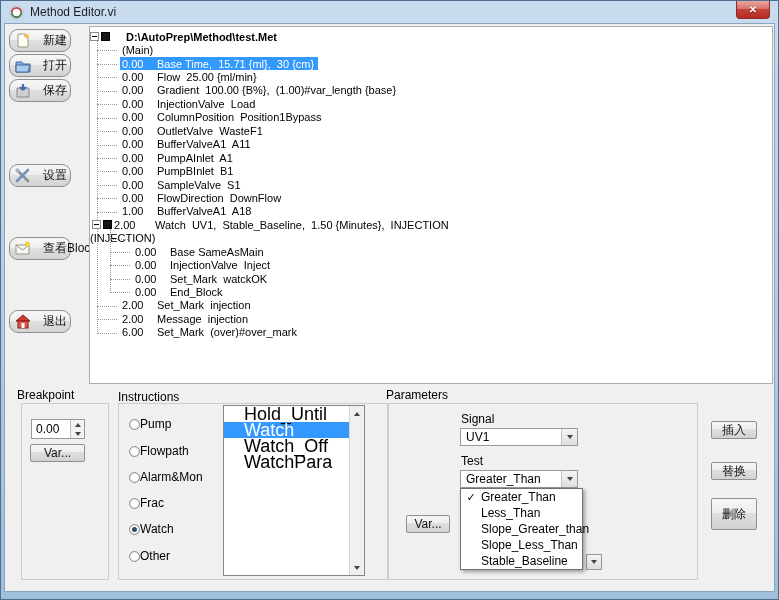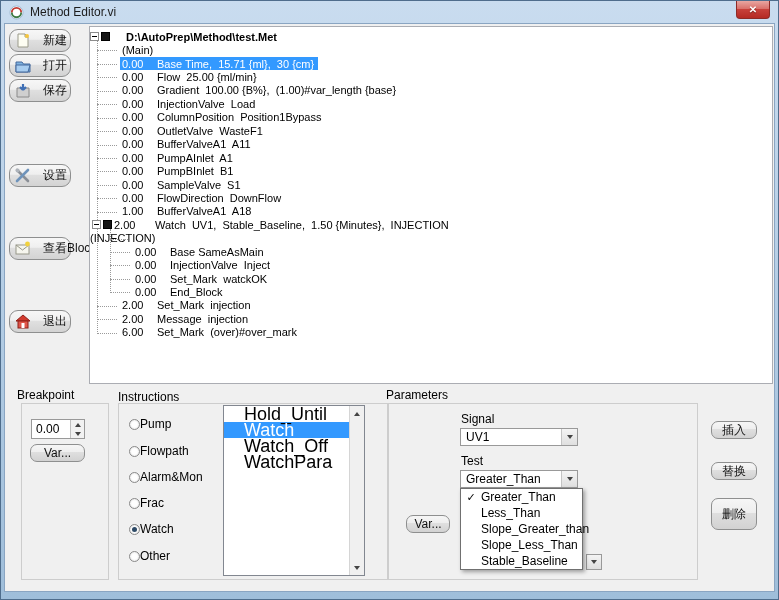--- a/index.html
+++ b/index.html
@@ -58,21 +58,21 @@
   
   #bp-spin { position:absolute; left:26px; top:395px; width:54px; height:20px; background:#fff;
              border:1px solid #999; display:flex; }
   #bp-spin .val { flex:1; font-size:12px; padding:2px 0 0 4px; }
   #bp-spin .btns { width:14px; border-left:1px solid #c0c0c0; display:flex; flex-direction:column; }
   #bp-spin .btns div { flex:1; display:flex; align-items:center; justify-content:center; background:#f2f2f2; }
   .tri-up { width:0; height:0; border-left:3px solid transparent; border-right:3px solid transparent; border-bottom:4px solid #444; }
   .tri-down { width:0; height:0; border-left:3px solid transparent; border-right:3px solid transparent; border-top:4px solid #444; }
 
   .pushbtn { position:absolute; background:linear-gradient(#f6f6f6,#eee 45%,#dfdfdf 46%,#d2d2d2);
-             border:1px solid #8e8f8f; border-radius:7px; font-size:12px; color:#111;
+             border:1px solid #8e8f8f; border-radius:2px; font-size:12px; color:#111;
              display:flex; align-items:center; justify-content:center; cursor:default; }
 
   
   .radio-row { position:absolute; display:flex; align-items:center; font-size:12px; }
   .rcirc { width:11px; height:11px; border:1px solid #8a8a8a; border-radius:50%;
            background:radial-gradient(#ffffff 40%,#dcdcdc); position:relative; flex:0 0 auto; }
   .rcirc.checked::after { content:""; position:absolute; left:2px; top:2px; width:5px; height:5px;
            border-radius:50%; background:#2d4a66; }
 
   

